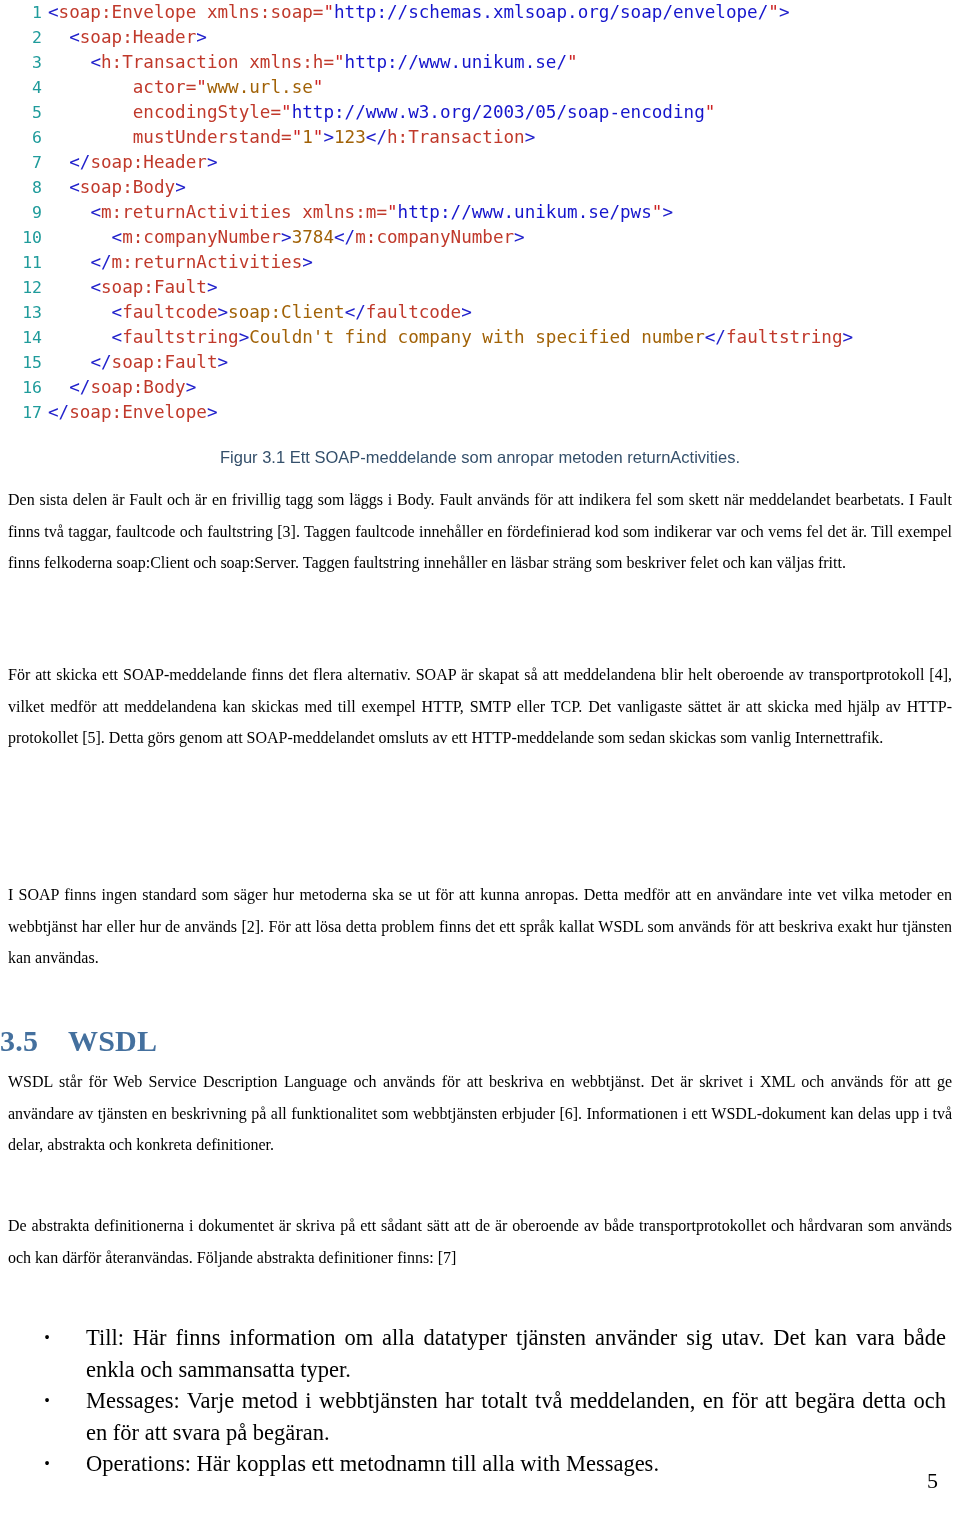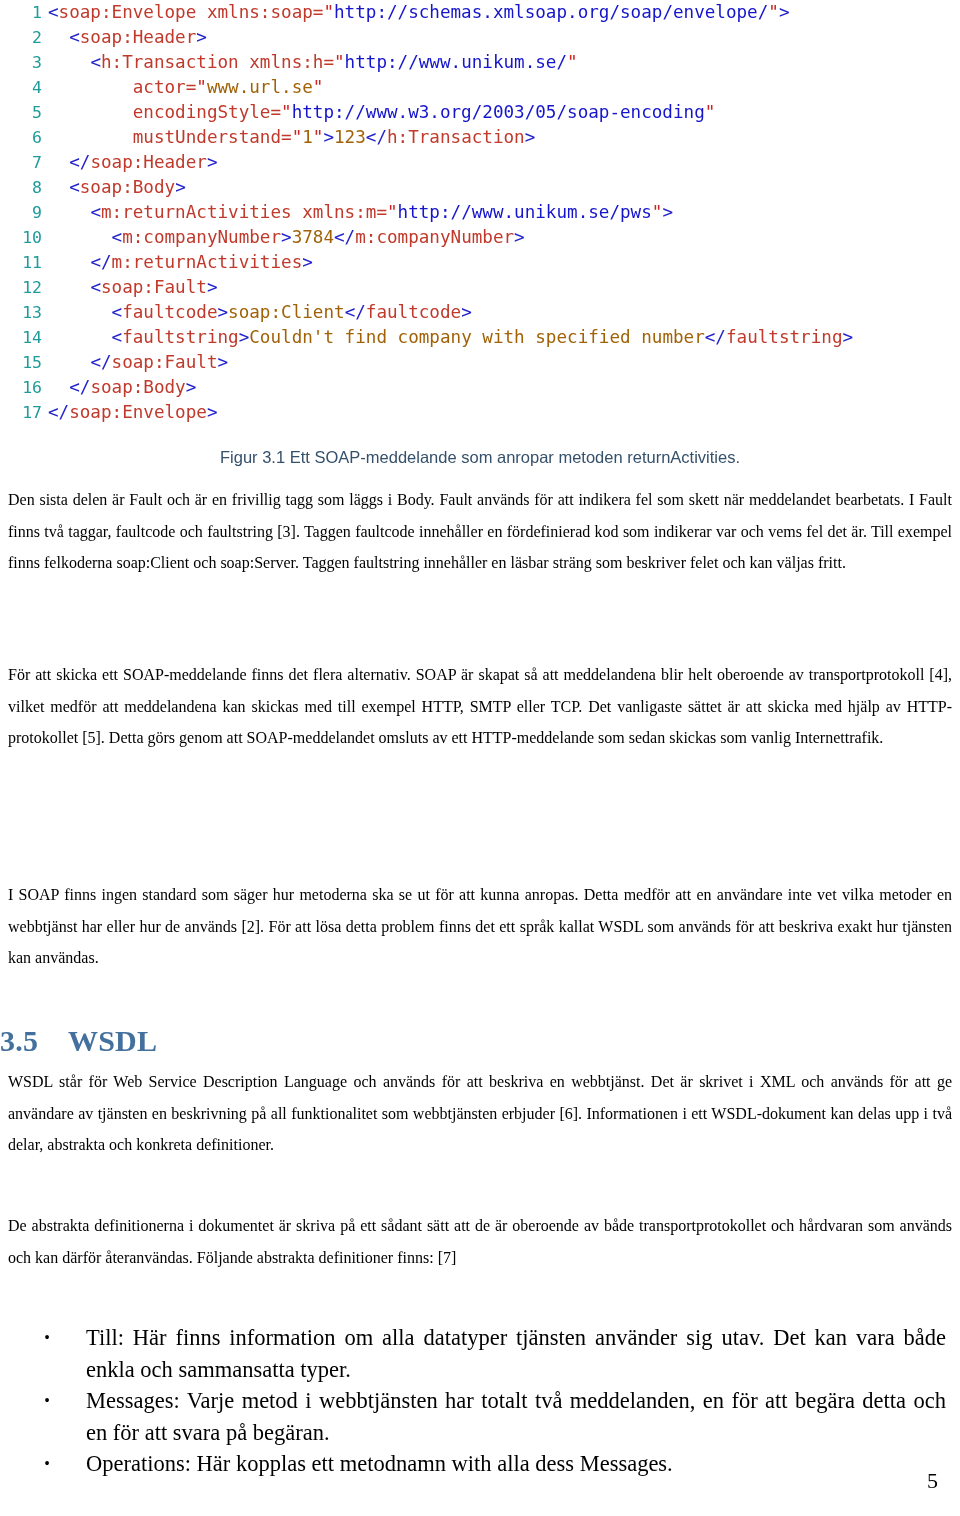--- a/index.html
+++ b/index.html
@@ -166,17 +166,17 @@
     <div class="bullet-item">
       <div class="bullet-marker">•</div>
       <div class="bullet-text">Till: Här finns information om alla datatyper tjänsten använder sig utav. Det kan vara både enkla och sammansatta typer.</div>
     </div>
     <div class="bullet-item">
       <div class="bullet-marker">•</div>
       <div class="bullet-text">Messages: Varje metod i webbtjänsten har totalt två meddelanden, en för att begära detta och en för att svara på begäran.</div>
     </div>
     <div class="bullet-item">
       <div class="bullet-marker">•</div>
-      <div class="bullet-text">Operations: Här kopplas ett metodnamn with alla dess Messages.</div>
+      <div class="bullet-text">Operations: Här kopplas ett metodnamn till alla with Messages.</div>
     </div>
   </div>
 
 <div class="page-number">5</div>
 
 </body></html>

